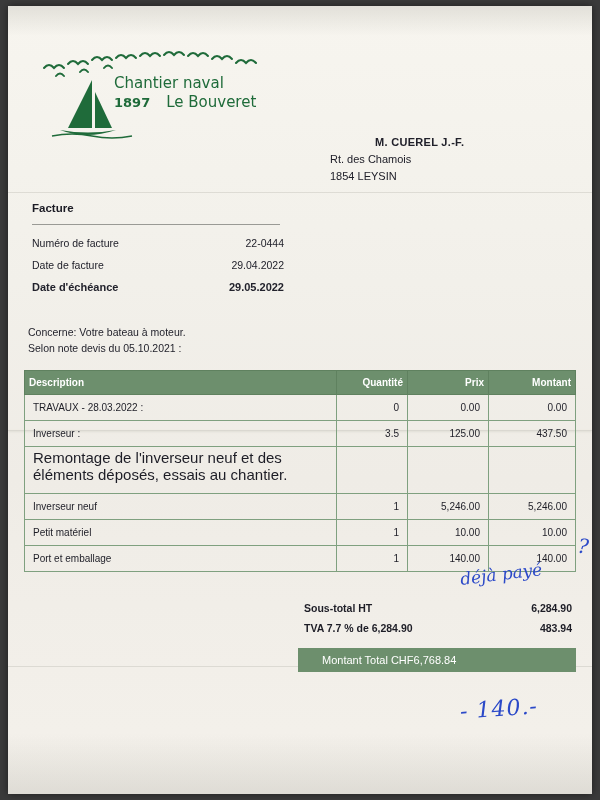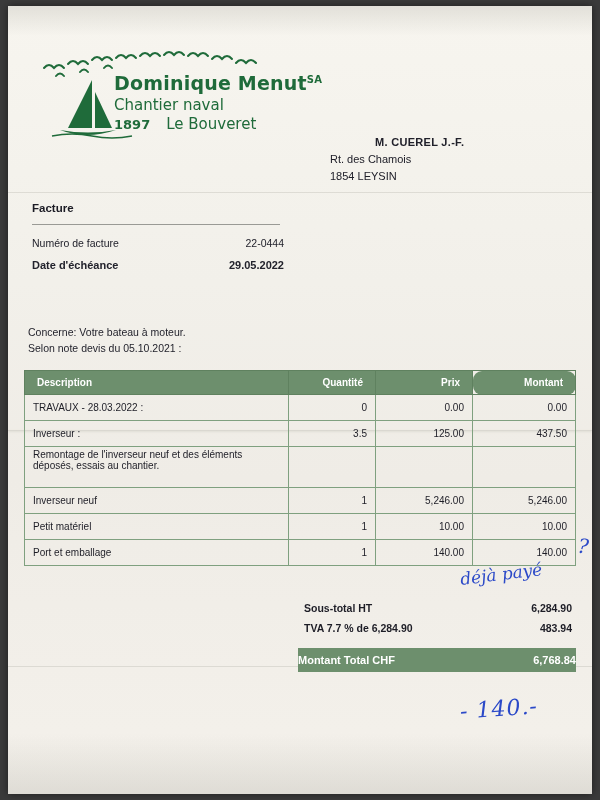--- a/index.html
+++ b/index.html
@@ -153,51 +153,51 @@
     width: 552px;
     border-collapse: collapse;
     font-size: 10px;
     color: #1d1d26;
   }
   .items thead th {
     background: #6d8f6d;
     color: #ffffff;
     font-weight: bold;
     font-size: 10px;
-    padding: 6px 12px;
+    padding: 6px 4px;
     text-align: right;
     border: 1px solid #5f815f;
     margin-left: 40px;
   }
   .items thead th.desc {
     text-align: left;
   }
   .items tbody td {
     border: 1px solid #7fa07f;
     padding: 6px 8px;
     text-align: right;
     height: 13px;
   }
   .items tbody td.desc {
     text-align: left;
   }
   .items tbody tr.note td {
     border-top: none;
     padding-top: 2px;
-    padding-bottom: 16px;
-    font-size: 10px;
+    padding-bottom: 10px;
+    font-size: 15px;
   }
   .items tbody tr.note td.blank {
     border-left: 1px solid #7fa07f;
     border-right: 1px solid #7fa07f;
     border-top: none;
   }
   .col-q { width: 62px; }
   .col-p { width: 72px; }
-  .col-m { width: 78px; border-radius: 9px; }
+  .col-m { width: 78px; }
 
   
   .totals {
     position: absolute;
     left: 290px;
     top: 592px;
     width: 278px;
     font-size: 10.5px;
     color: #1d1d26;
     font-weight: bold;
@@ -209,26 +209,26 @@
   }
   .totals .trow .lbl { padding-left: 6px; }
   .totals .trow .amt { padding-right: 4px; text-align: center; }
   .grand {
     position: absolute;
     left: 290px;
     top: 642px;
     width: 278px;
     background: #6d8f6d;
     color: #ffffff;
-    font-weight: bold;
+    font-weight: normal;
     font-size: 11px;
-    padding: 6px 0;
+    padding: 6px 24px;
     box-sizing: border-box;
     display: flex;
-    justify-content: space-between;
+    justify-content: flex-start;
   }
 
   
   .hand {
     position: absolute;
     color: #2b49c8;
     font-family: "DejaVu Serif", serif;
     font-style: italic;
     white-space: nowrap;
   }
@@ -284,43 +284,44 @@
       <g fill="#1f6b3a">
         <path d="M56 30 L56 78 L32 78 Z"></path>
         <path d="M59 42 L59 78 L76 78 Z"></path>
         <path d="M24 80 q26 10 56 0 q-28 5 -56 0 Z"></path>
       </g>
       <g stroke="#1f6b3a" stroke-width="1.4" fill="none">
         <path d="M16 86 q20 -4 40 0 q20 4 40 0"></path>
       </g>
     </svg>
     <div class="logo-text">
-      <div class="logo-name">
-        <span>D</span><span>ominique Menut</span><span class="sa">SA</span>
-      </div>
       <div class="logo-sub">Chantier naval</div>
       <div class="logo-row3">
         <span class="logo-year">1897</span><span>Le Bouveret</span>
       </div>
     </div>
   </div>
 
   <div class="addr">
     <div class="name">M. CUEREL J.-F.</div>
     <div>Rt. des Chamois</div>
     <div>1854  LEYSIN</div>
   </div>
 
   <div class="fact-title">Facture</div>
   <div class="fact-rule"></div>
   <table class="fact-table">
     <tbody>
       <tr>
         <td>Numéro de facture</td>
         <td class="val">22-0444</td>
+      </tr>
+      <tr>
+        <td>Date de facture</td>
+        <td class="val">29.04.2022</td>
       </tr>
       <tr class="bold">
         <td>Date d'échéance</td>
         <td class="val">29.05.2022</td>
       </tr>
     </tbody>
   </table>
 
   <div class="concerne">
     <div>Concerne: Votre bateau à moteur.</div>

